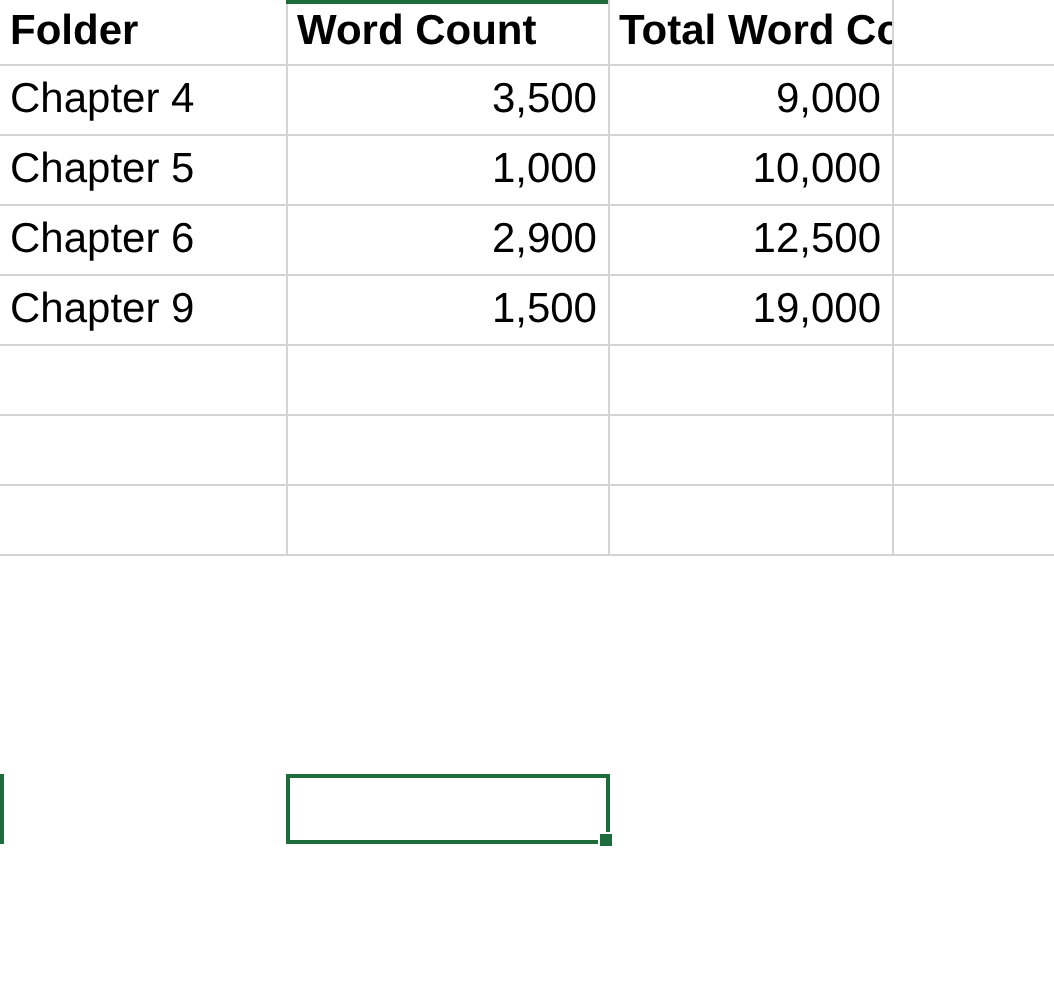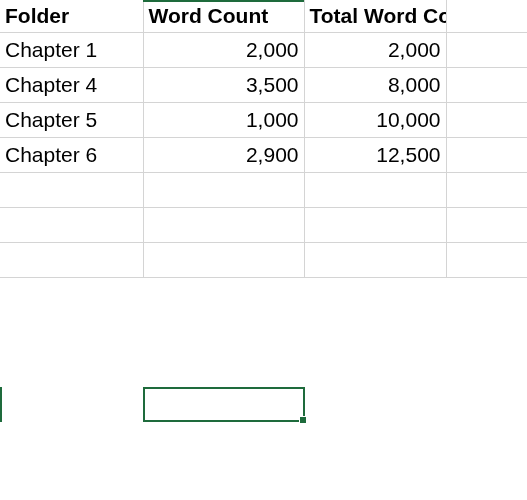--- a/index.html
+++ b/index.html
@@ -125,41 +125,41 @@
     </colgroup>
     <tbody>
       <tr class="header-row">
         <td class="txt">Folder</td>
         <td class="txt">Word Count</td>
         <td class="txt">Total Word Count</td>
         <td class="txt last-col"></td>
       </tr>
 
       <tr>
-        <td class="txt">Chapter 1</td>
-        <td class="num">2,000</td>
-        <td class="num">2,000</td>
-        <td class="txt last-col"></td>
-      </tr>
-      <tr>
         <td class="txt">Chapter 4</td>
         <td class="num">3,500</td>
-        <td class="num">8,000</td>
+        <td class="num">9,000</td>
         <td class="txt last-col"></td>
       </tr>
       <tr>
         <td class="txt">Chapter 5</td>
         <td class="num">1,000</td>
         <td class="num">10,000</td>
         <td class="txt last-col"></td>
       </tr>
       <tr>
         <td class="txt">Chapter 6</td>
         <td class="num">2,900</td>
         <td class="num">12,500</td>
+        <td class="txt last-col"></td>
+      </tr>
+      <tr>
+        <td class="txt">Chapter 9</td>
+        <td class="num">1,500</td>
+        <td class="num">19,000</td>
         <td class="txt last-col"></td>
       </tr>
       <tr>
         <td class="txt"></td>
         <td class="num"></td>
         <td class="num"></td>
         <td class="txt last-col"></td>
       </tr>
       <tr>
         <td class="txt"></td>

